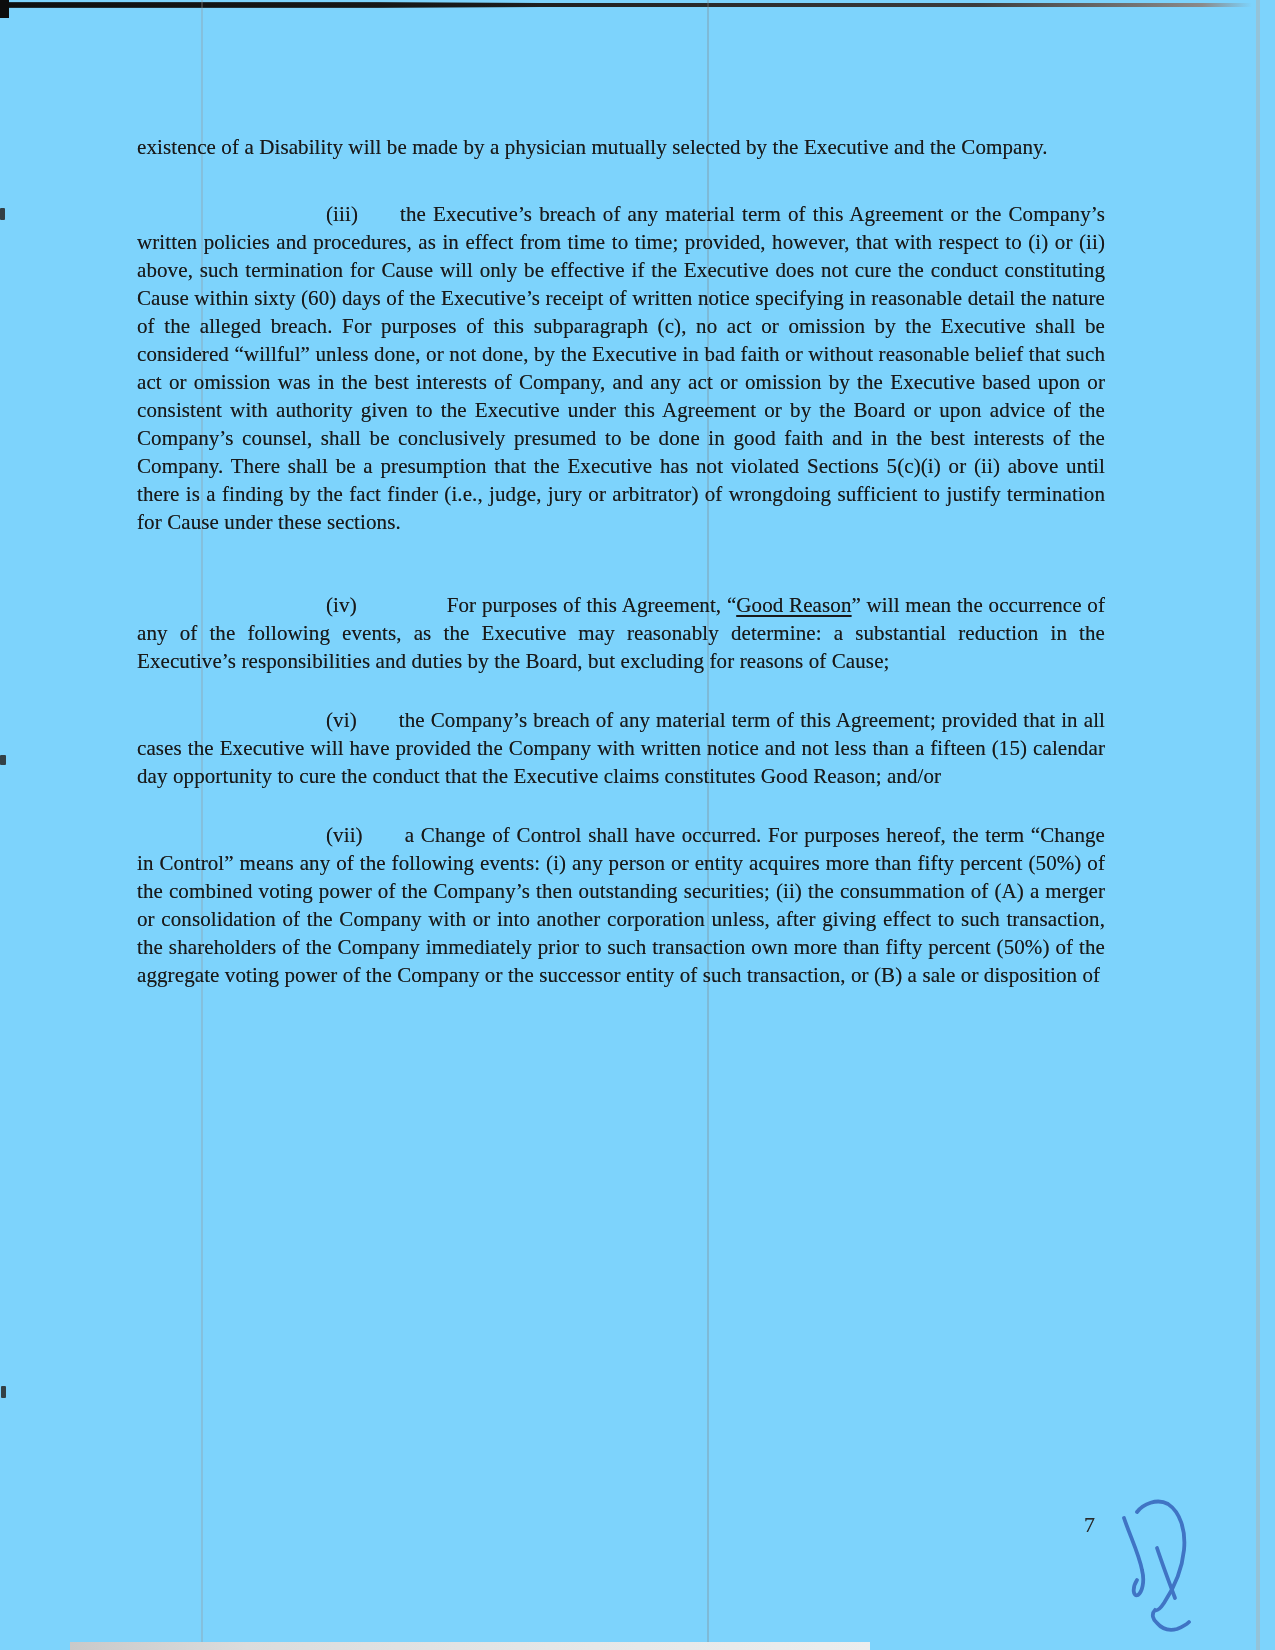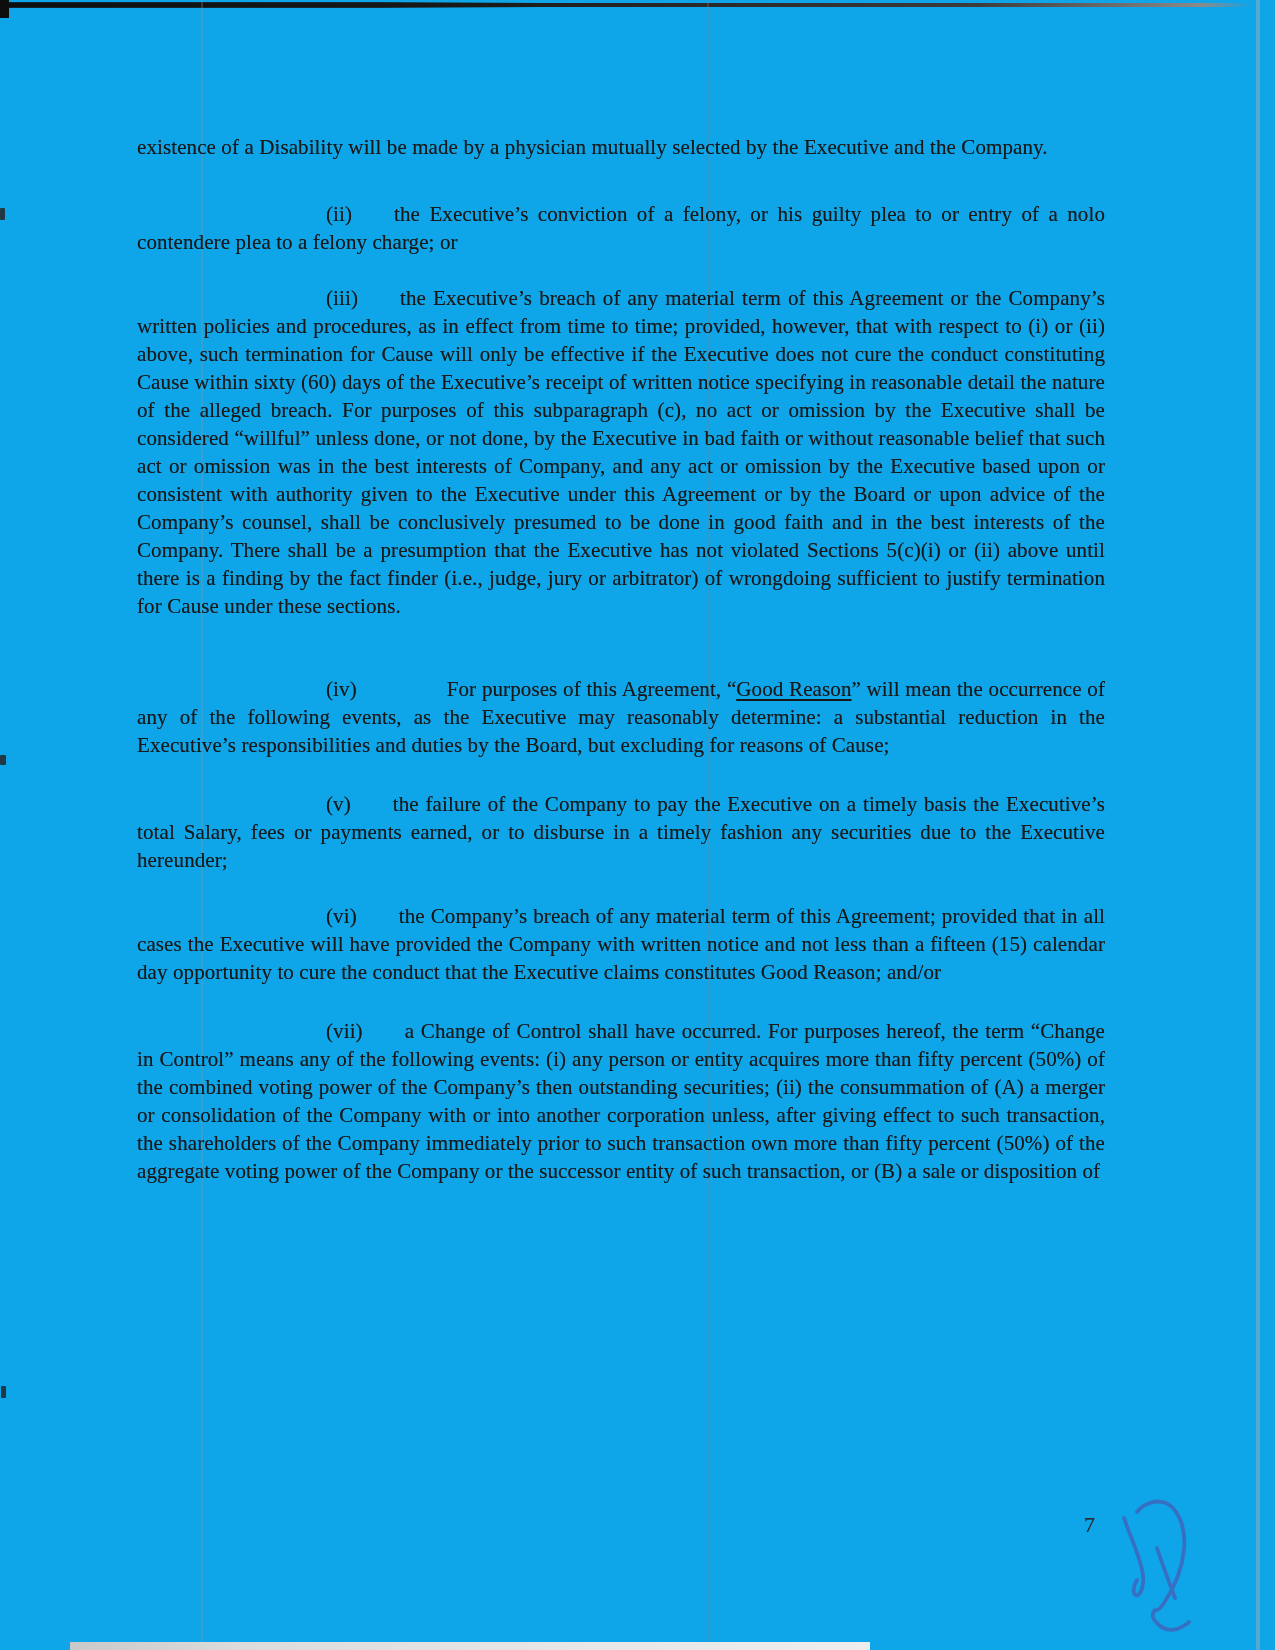--- a/index.html
+++ b/index.html
@@ -1,20 +1,20 @@
 <!DOCTYPE html>
 <html><head>
 <meta charset="utf-8">
 <style>
   html, body { margin: 0; padding: 0; background: #fdfdfc; }
   .page {
     position: relative;
     width: 1275px;
     height: 1650px;
-    background: #0ea5e9;
+    background: #7dd3fc;
     overflow: hidden;
     font-family: "Liberation Serif", "DejaVu Serif", serif;
   }
 
   
   .top-scan-line {
     position: absolute; top: 3px; left: 0; width: 1252px; height: 4px;
     background: linear-gradient(to right, #111 0%, #1c1c1c 40%, #3c3c3c 78%, #8a8a8a 96%, rgba(150,150,150,0) 100%);
   }
   .top-scan-line-thick {
@@ -81,24 +81,22 @@
   <div class="edge-speck speck-1"></div>
   <div class="edge-speck speck-2"></div>
   <div class="edge-speck speck-3"></div>
   <div class="fold-line fold-left"></div>
   <div class="fold-line fold-center"></div>
   <div class="right-edge-shadow"></div>
   <div class="bottom-edge-strip"></div>
 
   <div class="doc-body">
       <p style="text-indent: 0px; margin-bottom: 39px;">existence of a Disability will be made by a physician mutually selected by the Executive and the Company.</p>
-      <p style="text-indent: 189px;"><span class="plabel">(ii)</span><span class="ptab" style="width:42px"></span>the Executive’s conviction of a felony, or his guilty plea to or entry of a nolo contendere plea to a felony charge; or</p>
       <p style="text-indent: 189px; margin-bottom: 55px;"><span class="plabel">(iii)</span><span class="ptab" style="width:42px"></span>the Executive’s breach of any material term of this Agreement or the Company’s written policies and procedures, as in effect from time to time; provided, however, that with respect to (i) or (ii) above, such termination for Cause will only be effective if the Executive does not cure the conduct constituting Cause within sixty (60) days of the Executive’s receipt of written notice specifying in reasonable detail the nature of the alleged breach.  For purposes of this subparagraph (c), no act or omission by the Executive shall be considered “willful” unless done, or not done, by the Executive in bad faith or without reasonable belief that such act or omission was in the best interests of Company, and any act or omission by the Executive based upon or consistent with authority given to the Executive under this Agreement or by the Board or upon advice of the Company’s counsel, shall be conclusively presumed to be done in good faith and in the best interests of the Company.  There shall be a presumption that the Executive has not violated Sections 5(c)(i) or (ii) above until there is a finding by the fact finder (i.e., judge, jury or arbitrator) of wrongdoing sufficient to justify termination for Cause under these sections.</p>
       <p style="text-indent: 189px; margin-bottom: 31px;"><span class="plabel">(iv)</span><span class="ptab" style="width:90px"></span>For purposes of this Agreement, “<u>Good Reason</u>” will mean the occurrence of any of the following events, as the Executive may reasonably determine: a substantial reduction in the Executive’s responsibilities and duties by the Board, but excluding for reasons of Cause;</p>
-      <p style="text-indent: 189px;"><span class="plabel">(v)</span><span class="ptab" style="width:42px"></span>the failure of the Company to pay the Executive on a timely basis the Executive’s total Salary, fees or payments earned, or to disburse in a timely fashion any securities due to the Executive hereunder;</p>
       <p style="text-indent: 189px; margin-bottom: 31px;"><span class="plabel">(vi)</span><span class="ptab" style="width:42px"></span>the Company’s breach of any material term of this Agreement; provided that in all cases the Executive will have provided the Company with written notice and not less than a fifteen (15) calendar day opportunity to cure the conduct that the Executive claims constitutes Good Reason; and/or</p>
       <p style="text-indent: 189px;"><span class="plabel">(vii)</span><span class="ptab" style="width:42px"></span>a Change of Control shall have occurred.  For purposes hereof, the term “Change in Control” means any of the following events: (i) any person or entity acquires more than fifty percent (50%) of the combined voting power of the Company’s then outstanding securities; (ii) the consummation of (A) a merger or consolidation of the Company with or into another corporation unless, after giving effect to such transaction, the shareholders of the Company immediately prior to such transaction own more than fifty percent (50%) of the aggregate voting power of the Company or the successor entity of such transaction, or (B) a sale or disposition of</p>
     </div>
 
   <div class="page-number">7</div>
 
   <svg class="initials" viewBox="0 0 95 150" xmlns="http://www.w3.org/2000/svg">
     <g fill="none" stroke="#3b6cc0" stroke-width="3.8" stroke-linecap="round" opacity="0.92">
       <path d="M12,26 C18,44 27,62 30,78 C33,90 30,100 26,103 C21,105 20,96 25,88"></path>
       <path d="M25,20 C31,12 45,6 56,12 C68,20 74,38 72,58 C70,78 62,96 52,111 C48,117 45,119 43,118 C39,122 41,128 45,131 C50,137 57,139 65,137 C70,135 74,133 77,130"></path>

